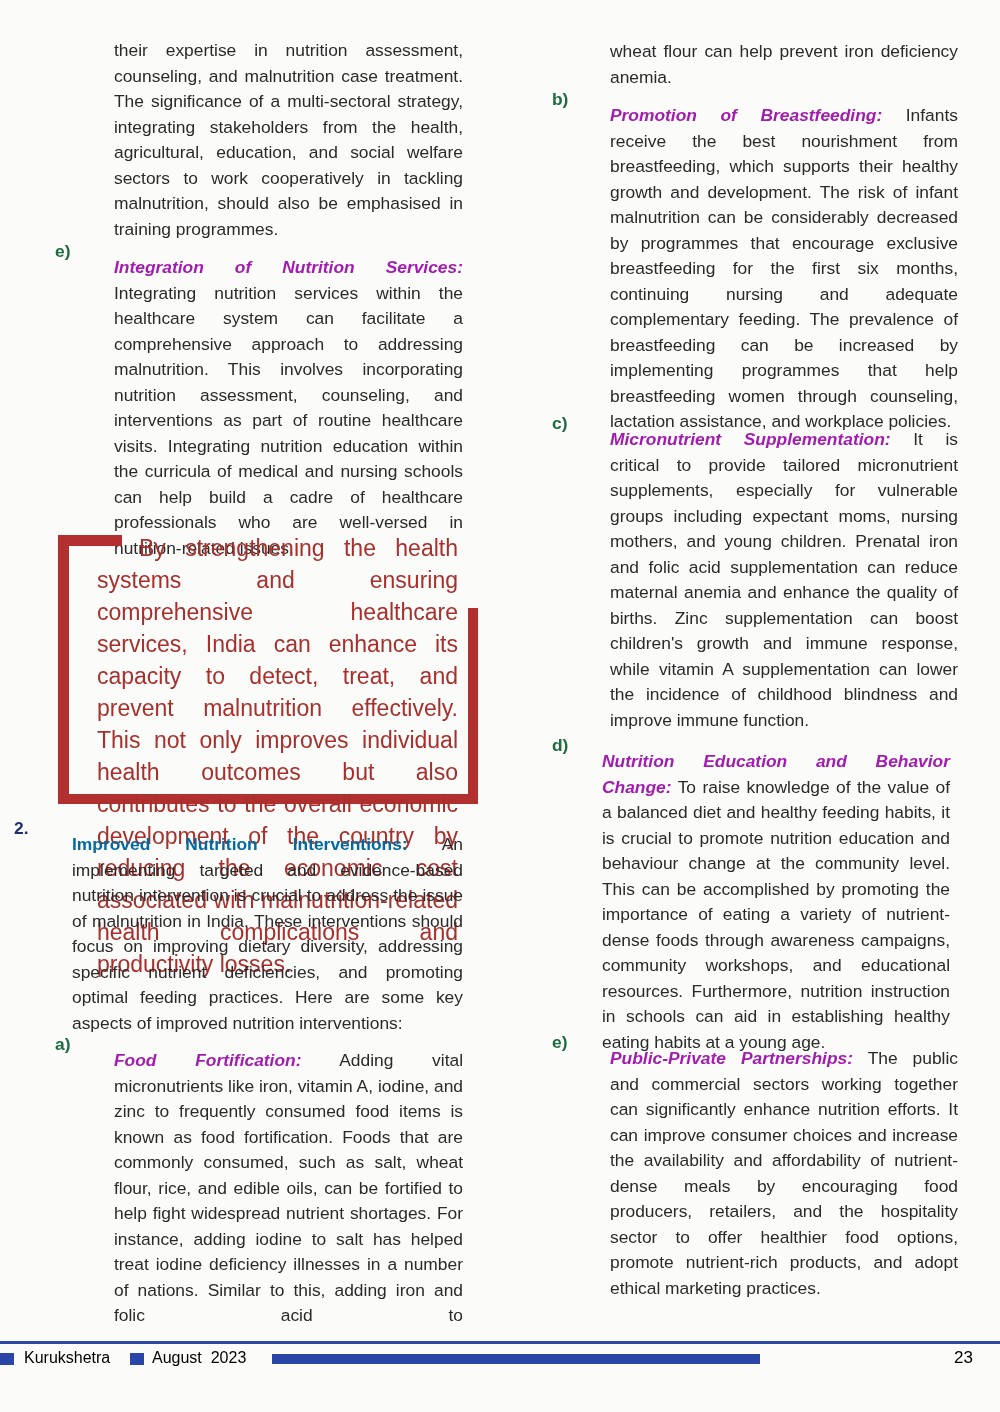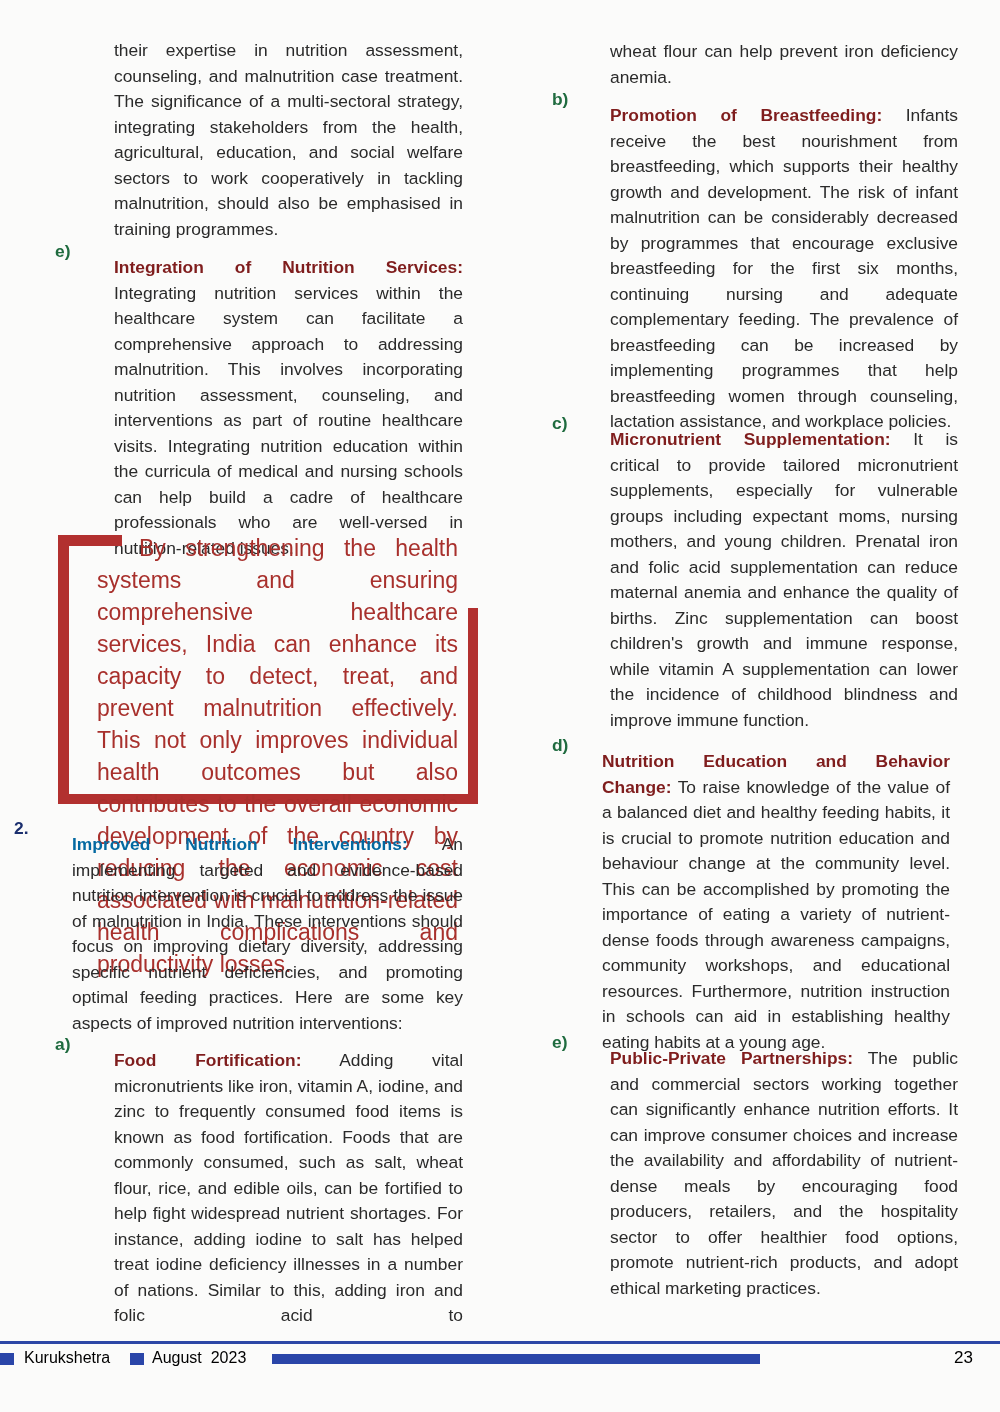--- a/index.html
+++ b/index.html
@@ -15,21 +15,21 @@
   .para {
     font-size: 17.4px; line-height: 25.5px; text-align: justify;
     text-align-last: left; margin: 16px;
   }
   .item { position: absolute; }
   .item .marker {
     position: absolute; left: 0; top: 0;
     font-weight: bold; font-size: 17.4px; line-height: 25.5px; color: #1f6b3f;
   }
   .item .body { position: absolute; top: 0; }
-  .heading-green { color: #7f1d1d; font-weight: bold; }
+  .heading-green { color: #a21caf; font-weight: bold; font-style: italic; }
   .heading-navy { color: #0369a1; font-weight: bold; }
   .marker.navy { color: #1b2f6e; }
 
   
   .callout {
     position: absolute; left: 58px; top: 532px; width: 420px; height: 272px;
   }
   .callout .bar-top {
     position: absolute; left: 0; top: 3px; width: 64px; height: 11px; background: #b2302f;
   }

